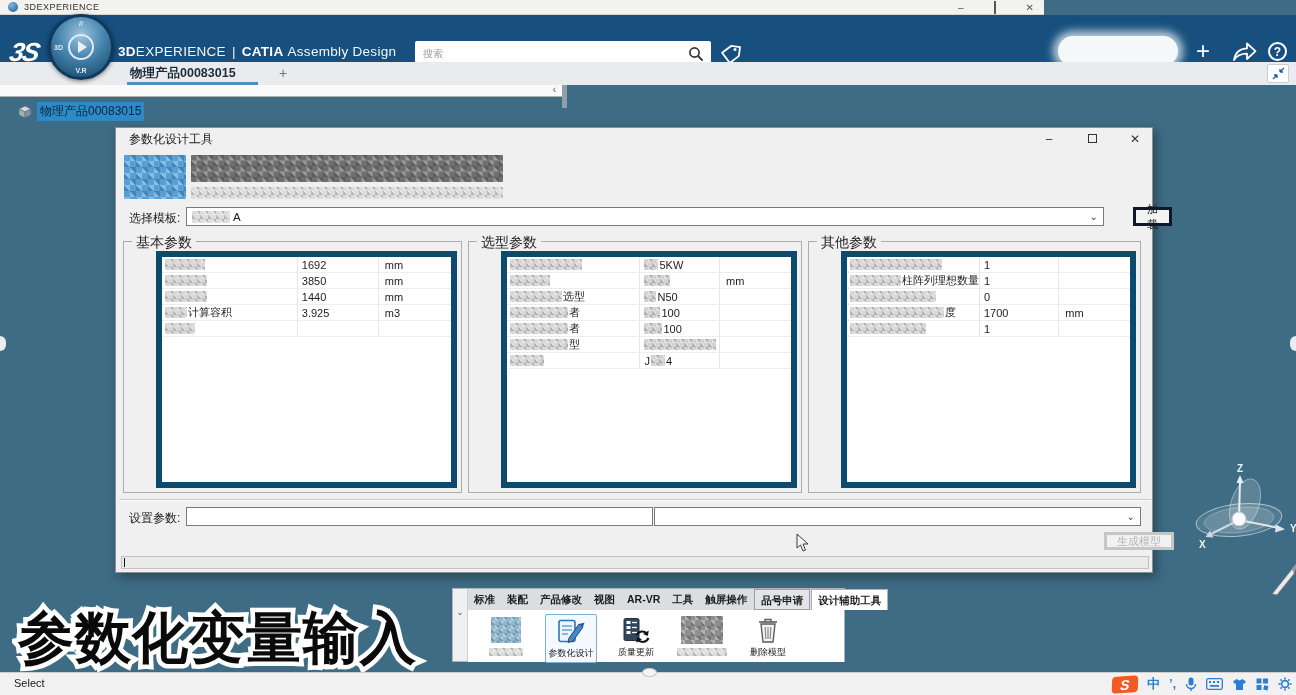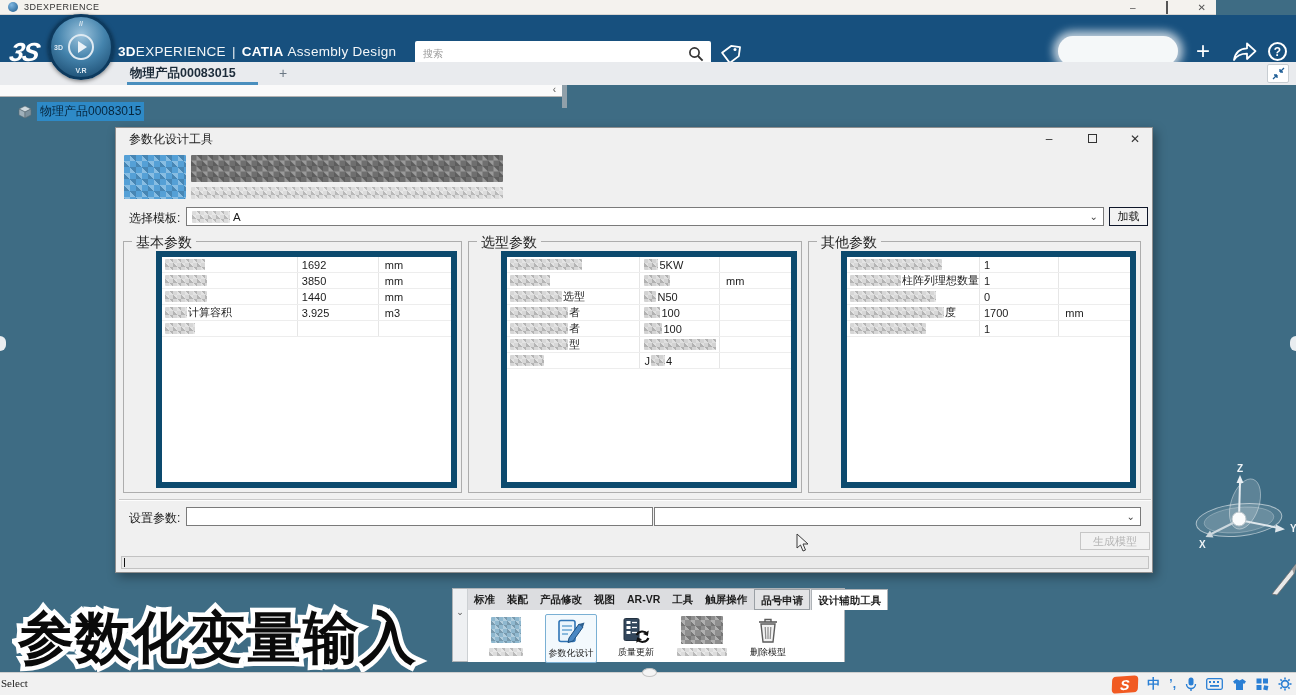--- a/index.html
+++ b/index.html
@@ -15,21 +15,21 @@
     background-size:8px 8px;background-position:0 0,4px 4px;}
   .mz-dark{background-color:#6f6f6f;background-size:11px 11px;background-position:0 0,5.5px 5.5px;}
   .mz-light{background-color:#dcdcdc;}
   .mz-blue{background-color:#55a0d6;background-size:12px 12px;background-position:0 0,6px 6px;}
   .mz-tealgray{background-color:#8fb8cf;}
   .mz-graydark{background-color:#8e8e8e;background-size:10px 10px;}
   .mz-label{height:11px;background-color:#d7d7d7;}
   .mz-value{height:11px;background-color:#d3d3d3;}
 
   
-  .titlebar{position:absolute;left:0;top:0;width:1216px;height:15px;background:#f4f2ee;
+  .titlebar{position:absolute;left:0;top:0;width:1044px;height:15px;background:#f4f2ee;
     border-bottom:1px solid #d8d6d2;display:flex;align-items:center;font-size:9px;color:#333;}
   .app-dot{width:10px;height:10px;border-radius:50%;margin-left:8px;
     background:radial-gradient(circle at 35% 30%, #7fb6e0, #1c5a8c);}
   .titlebar .t-label{margin-left:6px;letter-spacing:.5px;}
   .win-ctrls{position:absolute;right:10px;top:0;height:15px;display:flex;gap:30px;align-items:center;color:#555;}
   .win-ctrls .wc{font-size:10px;line-height:15px;cursor:default;}
   .wc-box{width:8px;height:8px;border:1px solid #555;}
 
   
   .header{position:absolute;left:0;top:15px;width:1296px;height:47px;background:#17507e;}
@@ -86,21 +86,21 @@
   .dlg-ctrls{position:absolute;right:10px;top:0;height:22px;display:flex;align-items:center;gap:29px;color:#333;}
   .dlg-ctrls .dc{font-size:12px;cursor:pointer;width:14px;text-align:center;}
   .dc-box{width:9px;height:9px;border:1px solid #333;}
   .dlg-logo{position:absolute;left:8px;top:27px;width:62px;height:44px;}
   .dlg-line1{position:absolute;left:75px;top:27px;width:312px;height:27px;}
   .dlg-line2{position:absolute;left:75px;top:59px;width:312px;height:12px;}
   .tpl-row-label{position:absolute;left:13px;top:82px;}
   .combo{background:#fff;border:1px solid #7a7a7a;display:flex;align-items:center;font-size:11.5px;color:#1a1a1a;cursor:pointer;}
   .combo .chev{margin-left:auto;margin-right:5px;color:#444;font-size:10px;}
   .tpl-combo{position:absolute;left:70px;top:79px;width:918px;height:19px;padding-left:5px;}
-  .btn{background:#f2f2f2;border:1px solid #0f172a;font-size:11px;color:#1a1a1a;display:flex;align-items:center;justify-content:center;cursor:pointer;font-family:inherit;}
+  .btn{background:#f2f2f2;border:3px solid #0f172a;font-size:11px;color:#1a1a1a;display:flex;align-items:center;justify-content:center;cursor:pointer;font-family:inherit;margin-left:24px;}
   .load-btn{position:absolute;left:993px;top:79px;width:39px;height:19px;}
 
   .param-panel{position:absolute;top:113px;height:252px;border:1px solid #adadad;}
   .panel-legend{position:absolute;left:8px;top:-8px;background:#f0f0f0;padding:0 4px;font-size:14px;color:#1d1d1d;}
   .panel-body{position:absolute;left:4px;right:4px;top:9px;bottom:4px;background:#fff;border:6px solid #0c4a6e;overflow:hidden;margin-left:28px;}
   .p-row{display:flex;height:16px;border-bottom:1px solid #ededed;align-items:center;cursor:default;}
   .p-cell{height:100%;display:flex;align-items:center;font-size:11px;color:#1b1b1b;overflow:hidden;white-space:nowrap;}
   .p-name{width:47%;padding-left:3px;border-right:1px solid #e6e6e6;gap:1px;}
   .p-value{width:28%;padding-left:4px;border-right:1px solid #e6e6e6;gap:1px;}
   .p-unit{width:25%;padding-left:6px;}
@@ -135,21 +135,21 @@
   
   .viewcube{position:absolute;left:1193px;top:377px;cursor:pointer;}
   .pencil{position:absolute;left:1270px;top:477px;}
   .edge-handle{position:absolute;background:#e9edf0;cursor:pointer;}
   .eh-left{left:0;top:251px;width:6px;height:15px;border-radius:0 8px 8px 0;}
   .eh-right{right:0;top:251px;width:6px;height:15px;border-radius:8px 0 0 8px;}
 
   
   .statusbar{position:absolute;left:0;top:672px;width:1296px;height:23px;background:#f1f1f1;
     border-top:1px solid #cfcfcf;font-size:11px;color:#1a1a1a;}
-  .sb-left{position:absolute;left:1px;top:4px;font-family:Liberation Serif, serif;}
+  .sb-left{position:absolute;left:14px;top:4px;}
   .sb-right{position:absolute;right:4px;top:0;height:22px;display:flex;align-items:center;gap:9px;}
   .sogou{width:26px;height:17px;background:#f15a22;border-radius:4px;transform:skewX(-6deg) rotate(-4deg);
     color:#fff;font-weight:bold;font-style:italic;font-size:14px;display:flex;align-items:center;justify-content:center;cursor:pointer;}
   .ime-txt{color:#2a7fd4;font-weight:bold;cursor:pointer;}
   .sb-ico{cursor:pointer;display:flex;align-items:center;}
   .bottom-grip{position:absolute;left:642px;top:-5px;width:15px;height:9px;background:#f4f4f4;border:1px solid #c4c4c4;border-radius:50%;}
 
   .cursor-arrow{position:absolute;left:796px;top:448px;z-index:30;}
 </style>
 </head>

